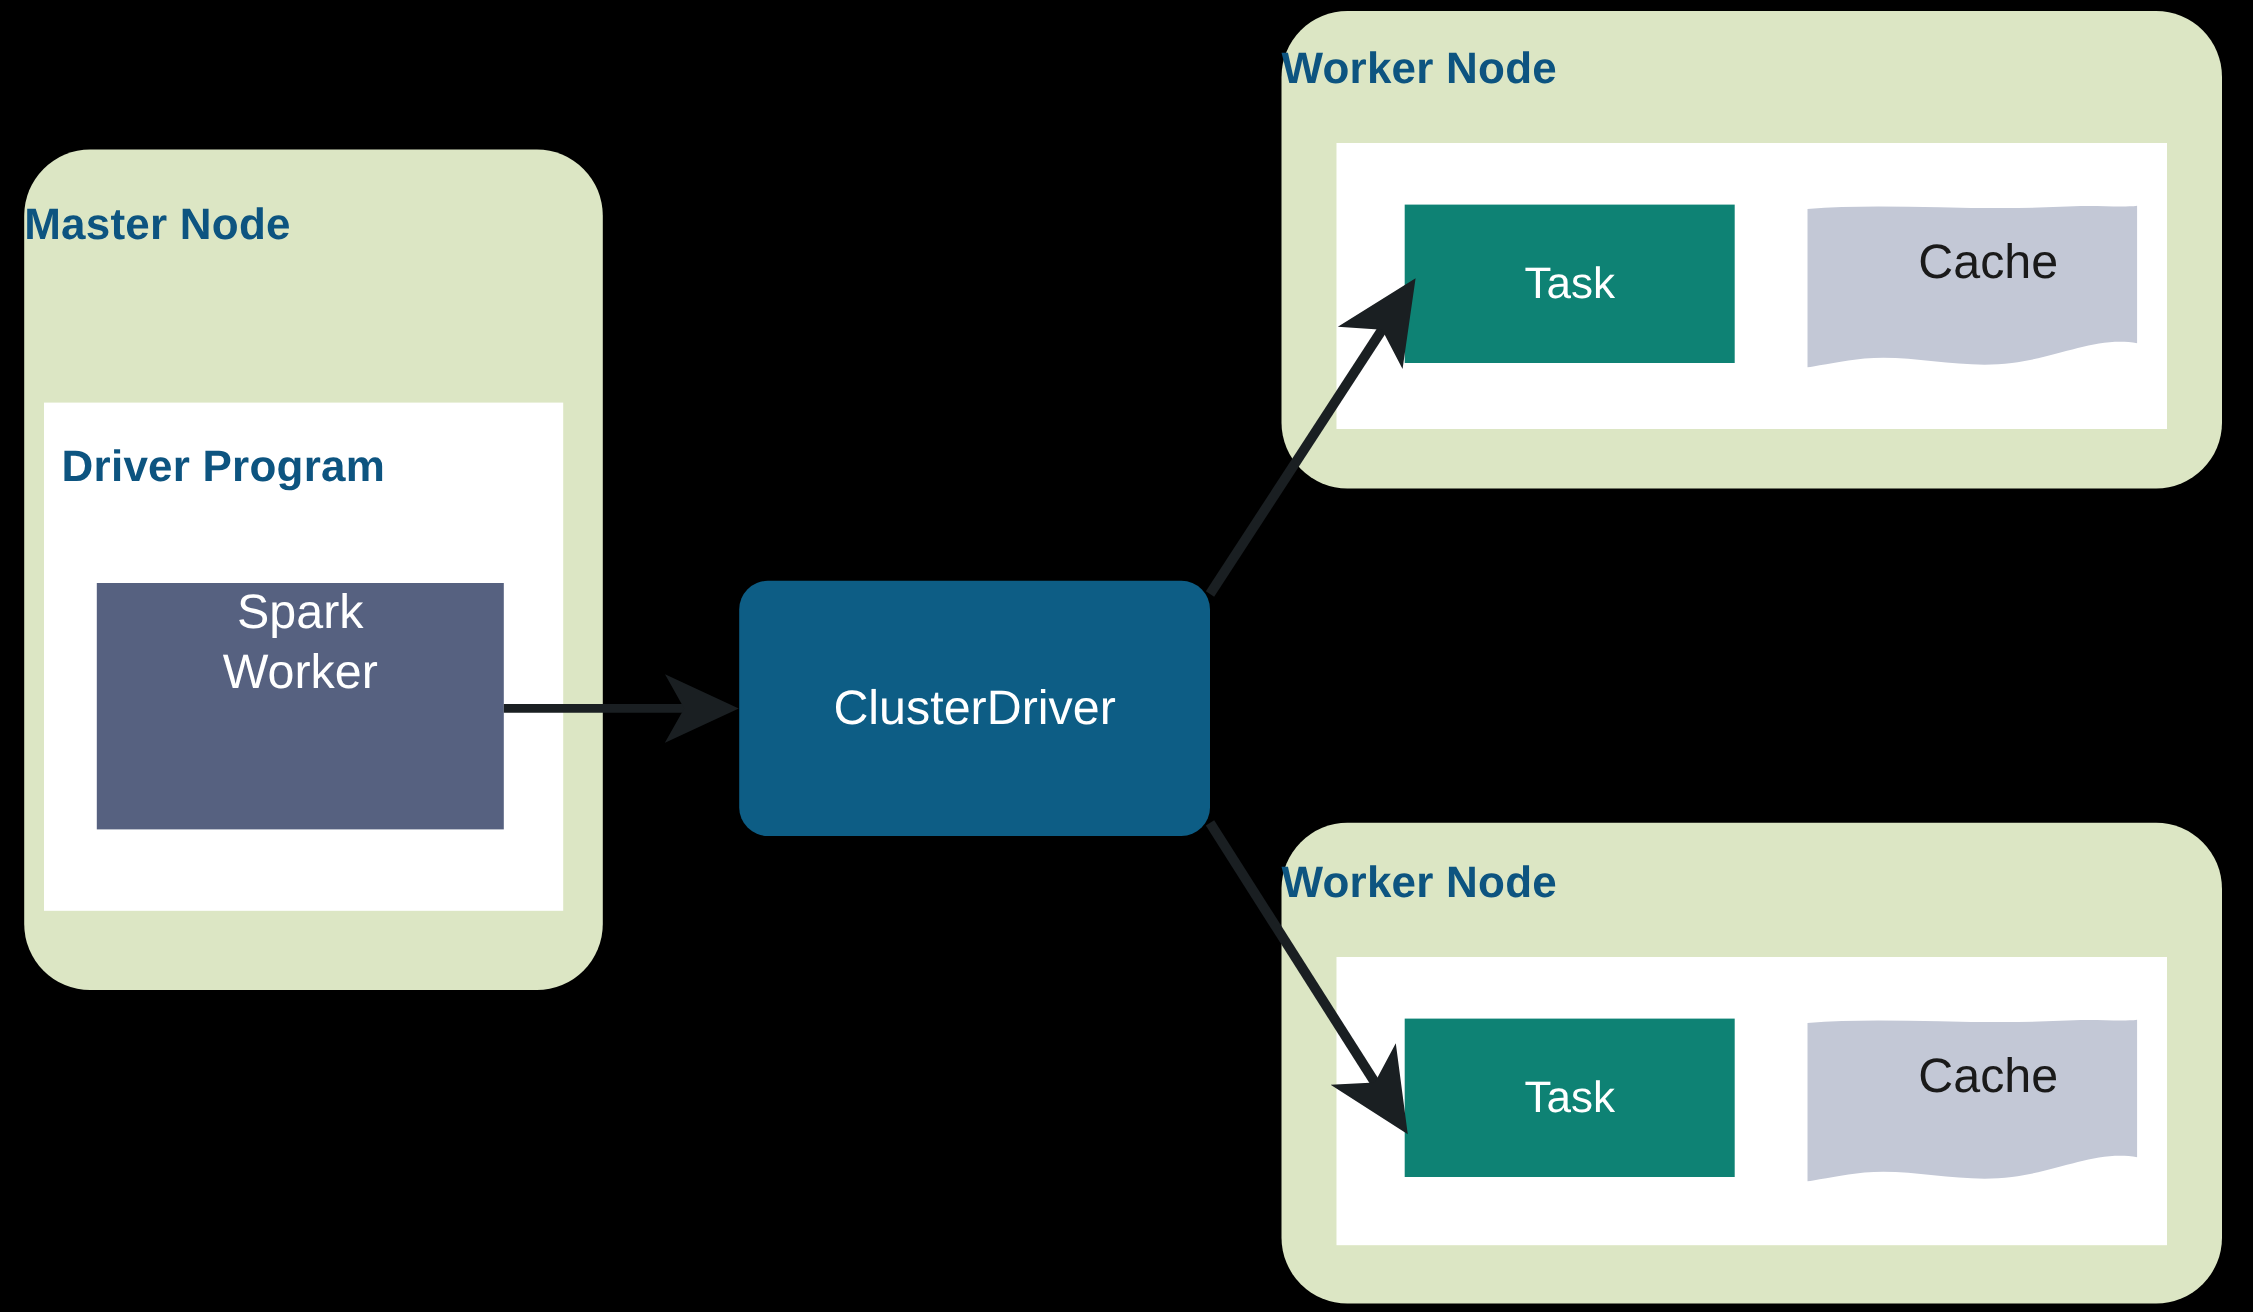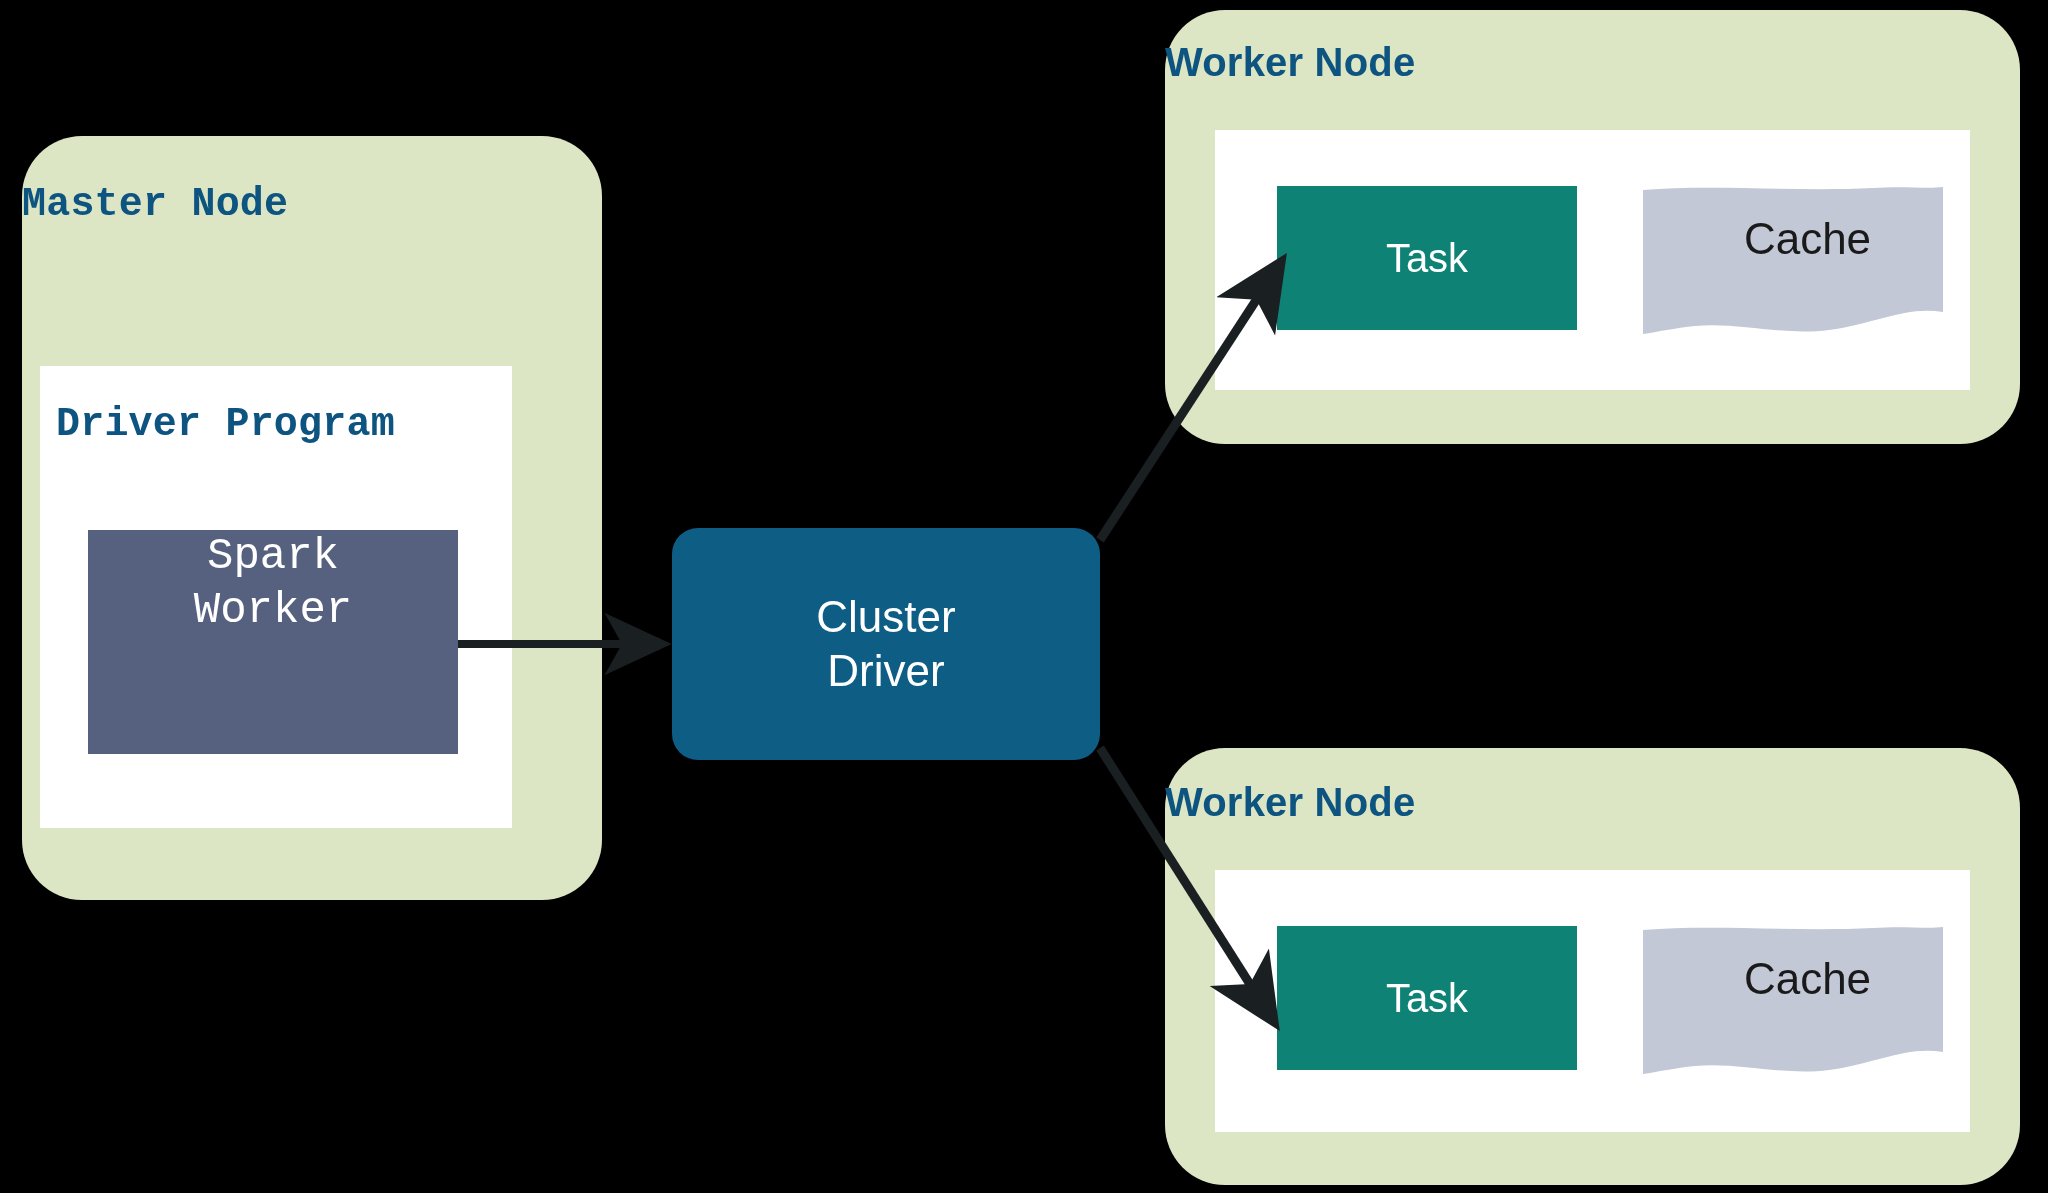--- a/index.html
+++ b/index.html
@@ -53,21 +53,21 @@
     text-align: center;
   }
 
   
   .cluster-manager {
     position: absolute;
     background: #0d5d85;
     border-radius: 26px;
     color: #ffffff;
     display: flex;
-    flex-direction: column;
+    flex-direction: row;
     align-items: center;
     justify-content: center;
     font-size: 44px;
     line-height: 1.22;
     text-align: center;
   }
 
   
   .task-box {
     position: absolute;
@@ -109,21 +109,21 @@
     width: 2048px;
     height: 1193px;
     pointer-events: none;
   }
 </style>
 </head>
 <body>
 
 <div id="stage">
 
-  <div class="node-box" style="left:22px; top:136px; width:580px; height:764px;font-family:Liberation Mono, monospace;">
+  <div class="node-box" style="left:22px; top:136px; width:526px; height:764px;">
     <div class="node-title" style="top:46px;">Master Node</div>
 
     <div class="inner-panel" style="left:18px; top:230px; width:472px; height:462px;">
       <div class="node-title" style="top:36px;padding-left:16px;">Driver Program</div>
 
       <div class="spark-context" style="left:48px; top:164px; width:370px; height:224px;">
         <span>Spark</span>
         <span>Worker</span>
       </div>
     </div>

